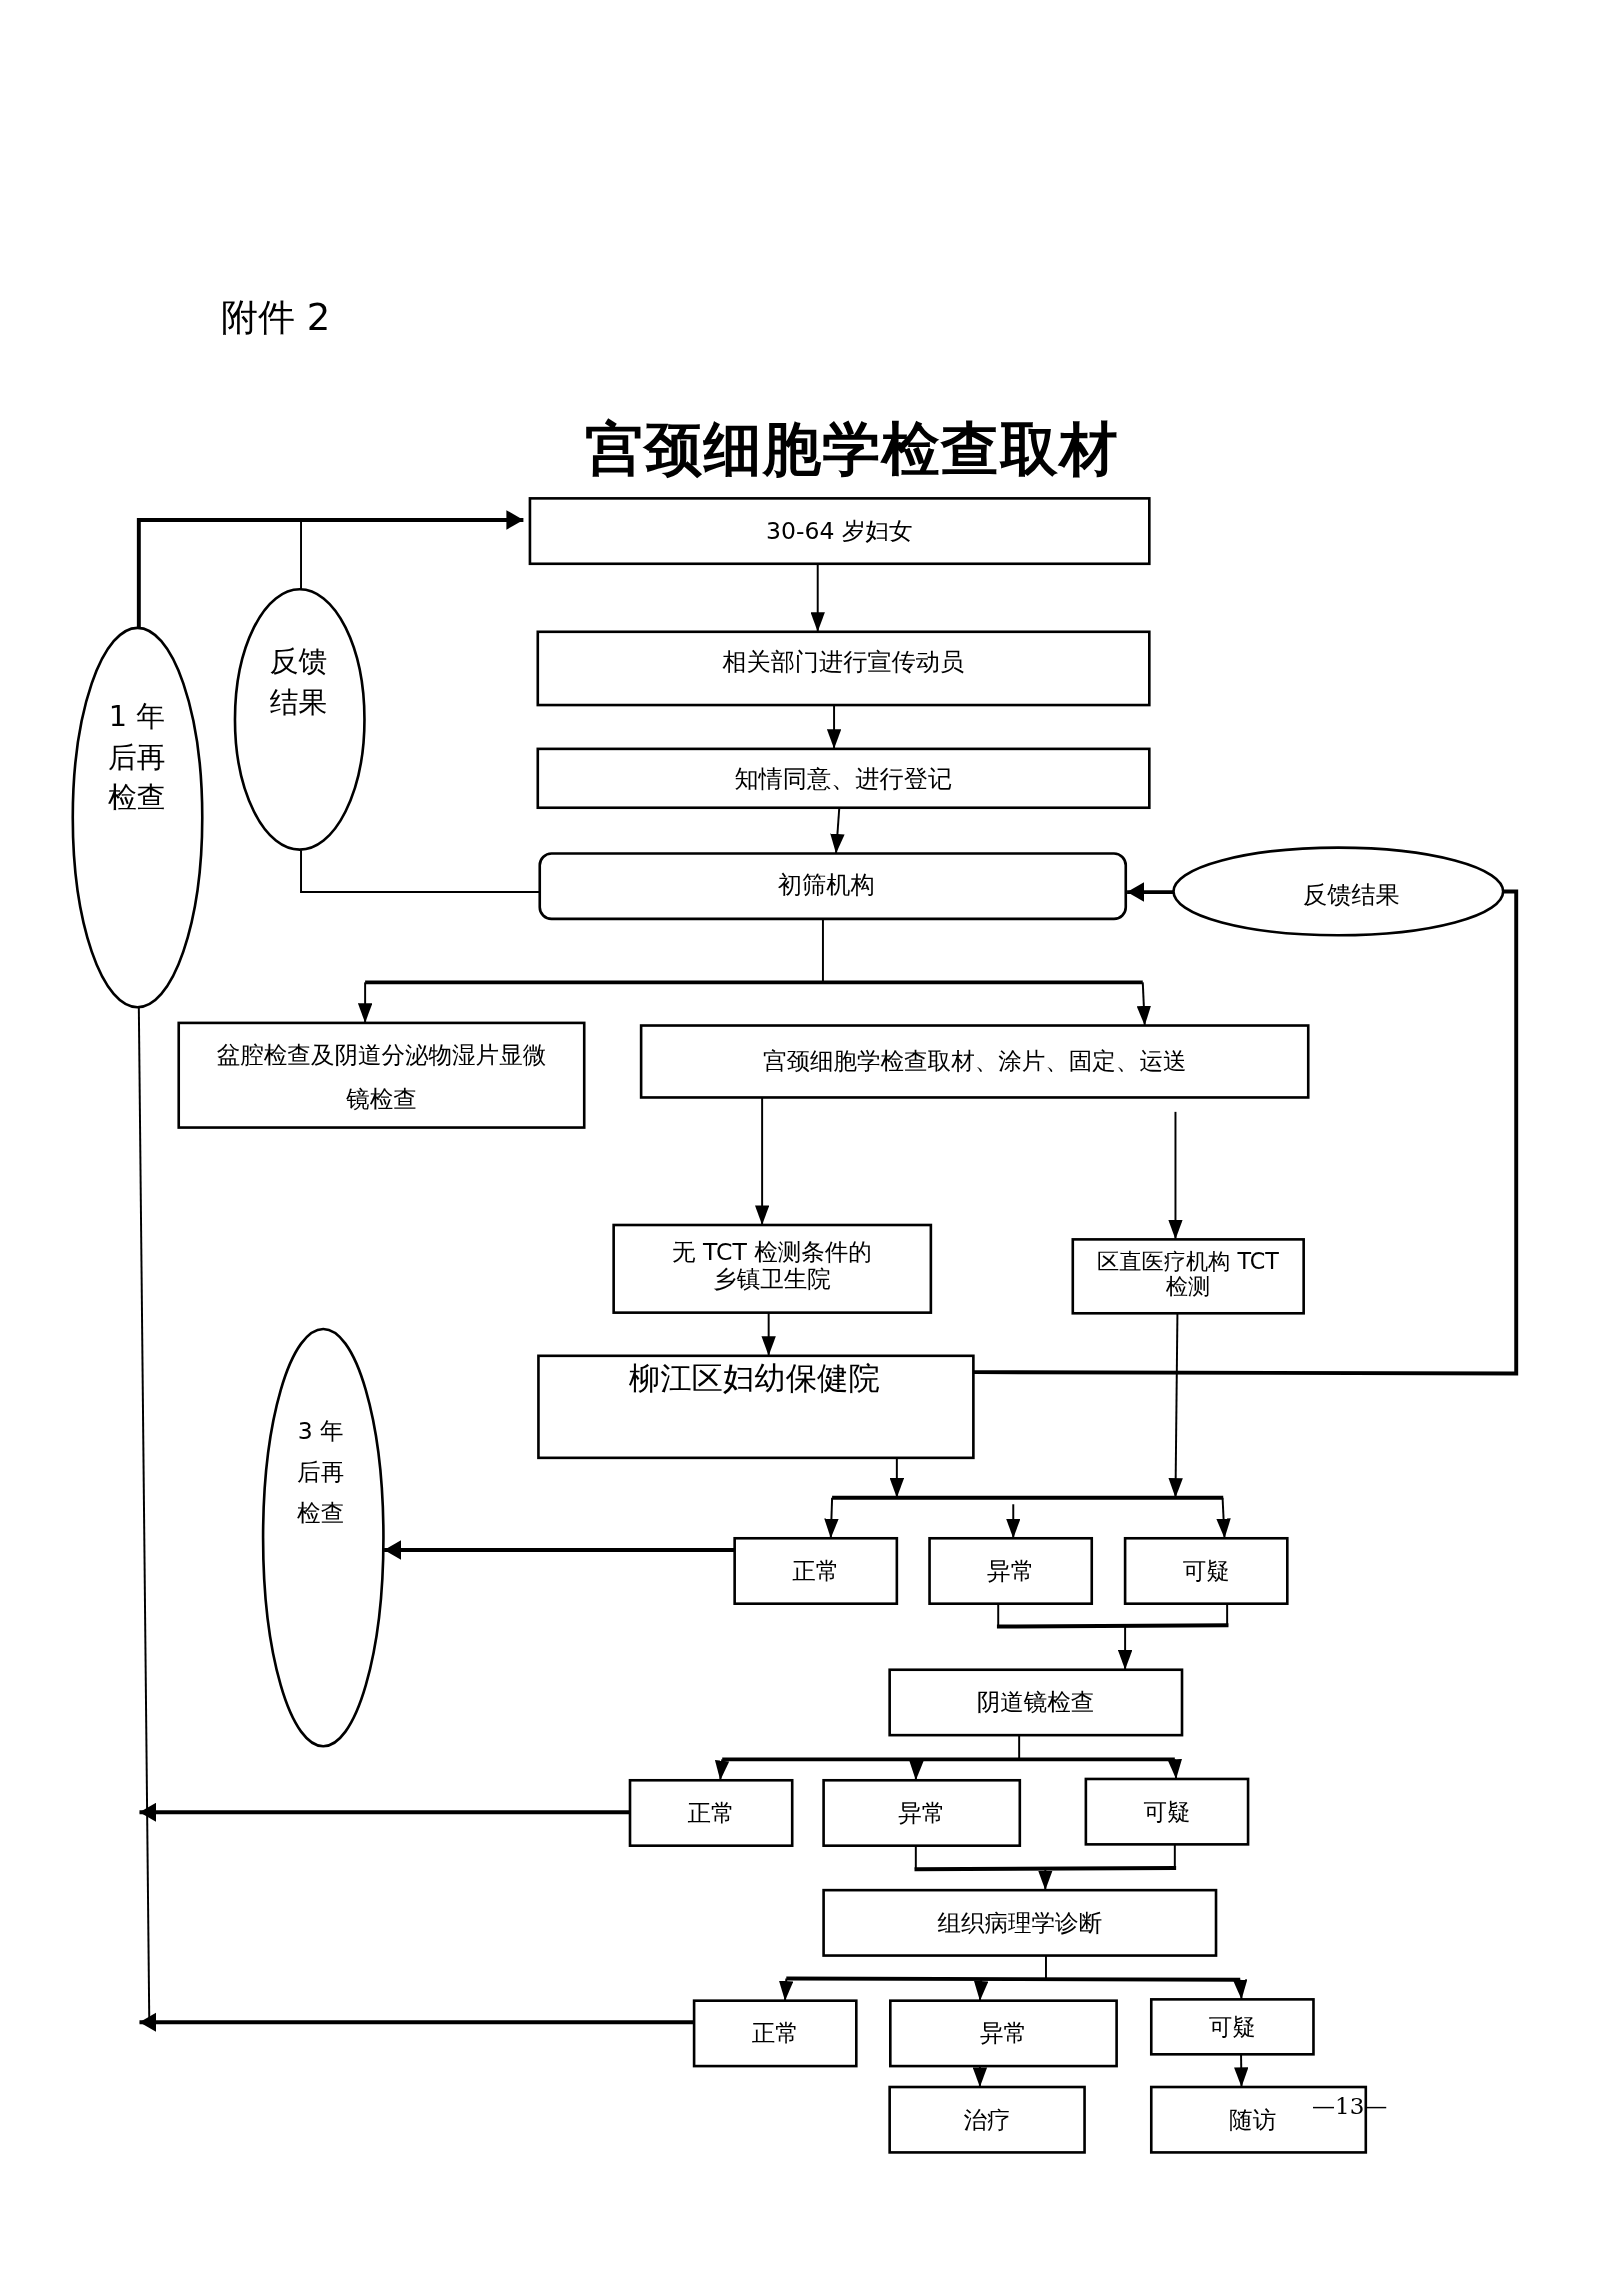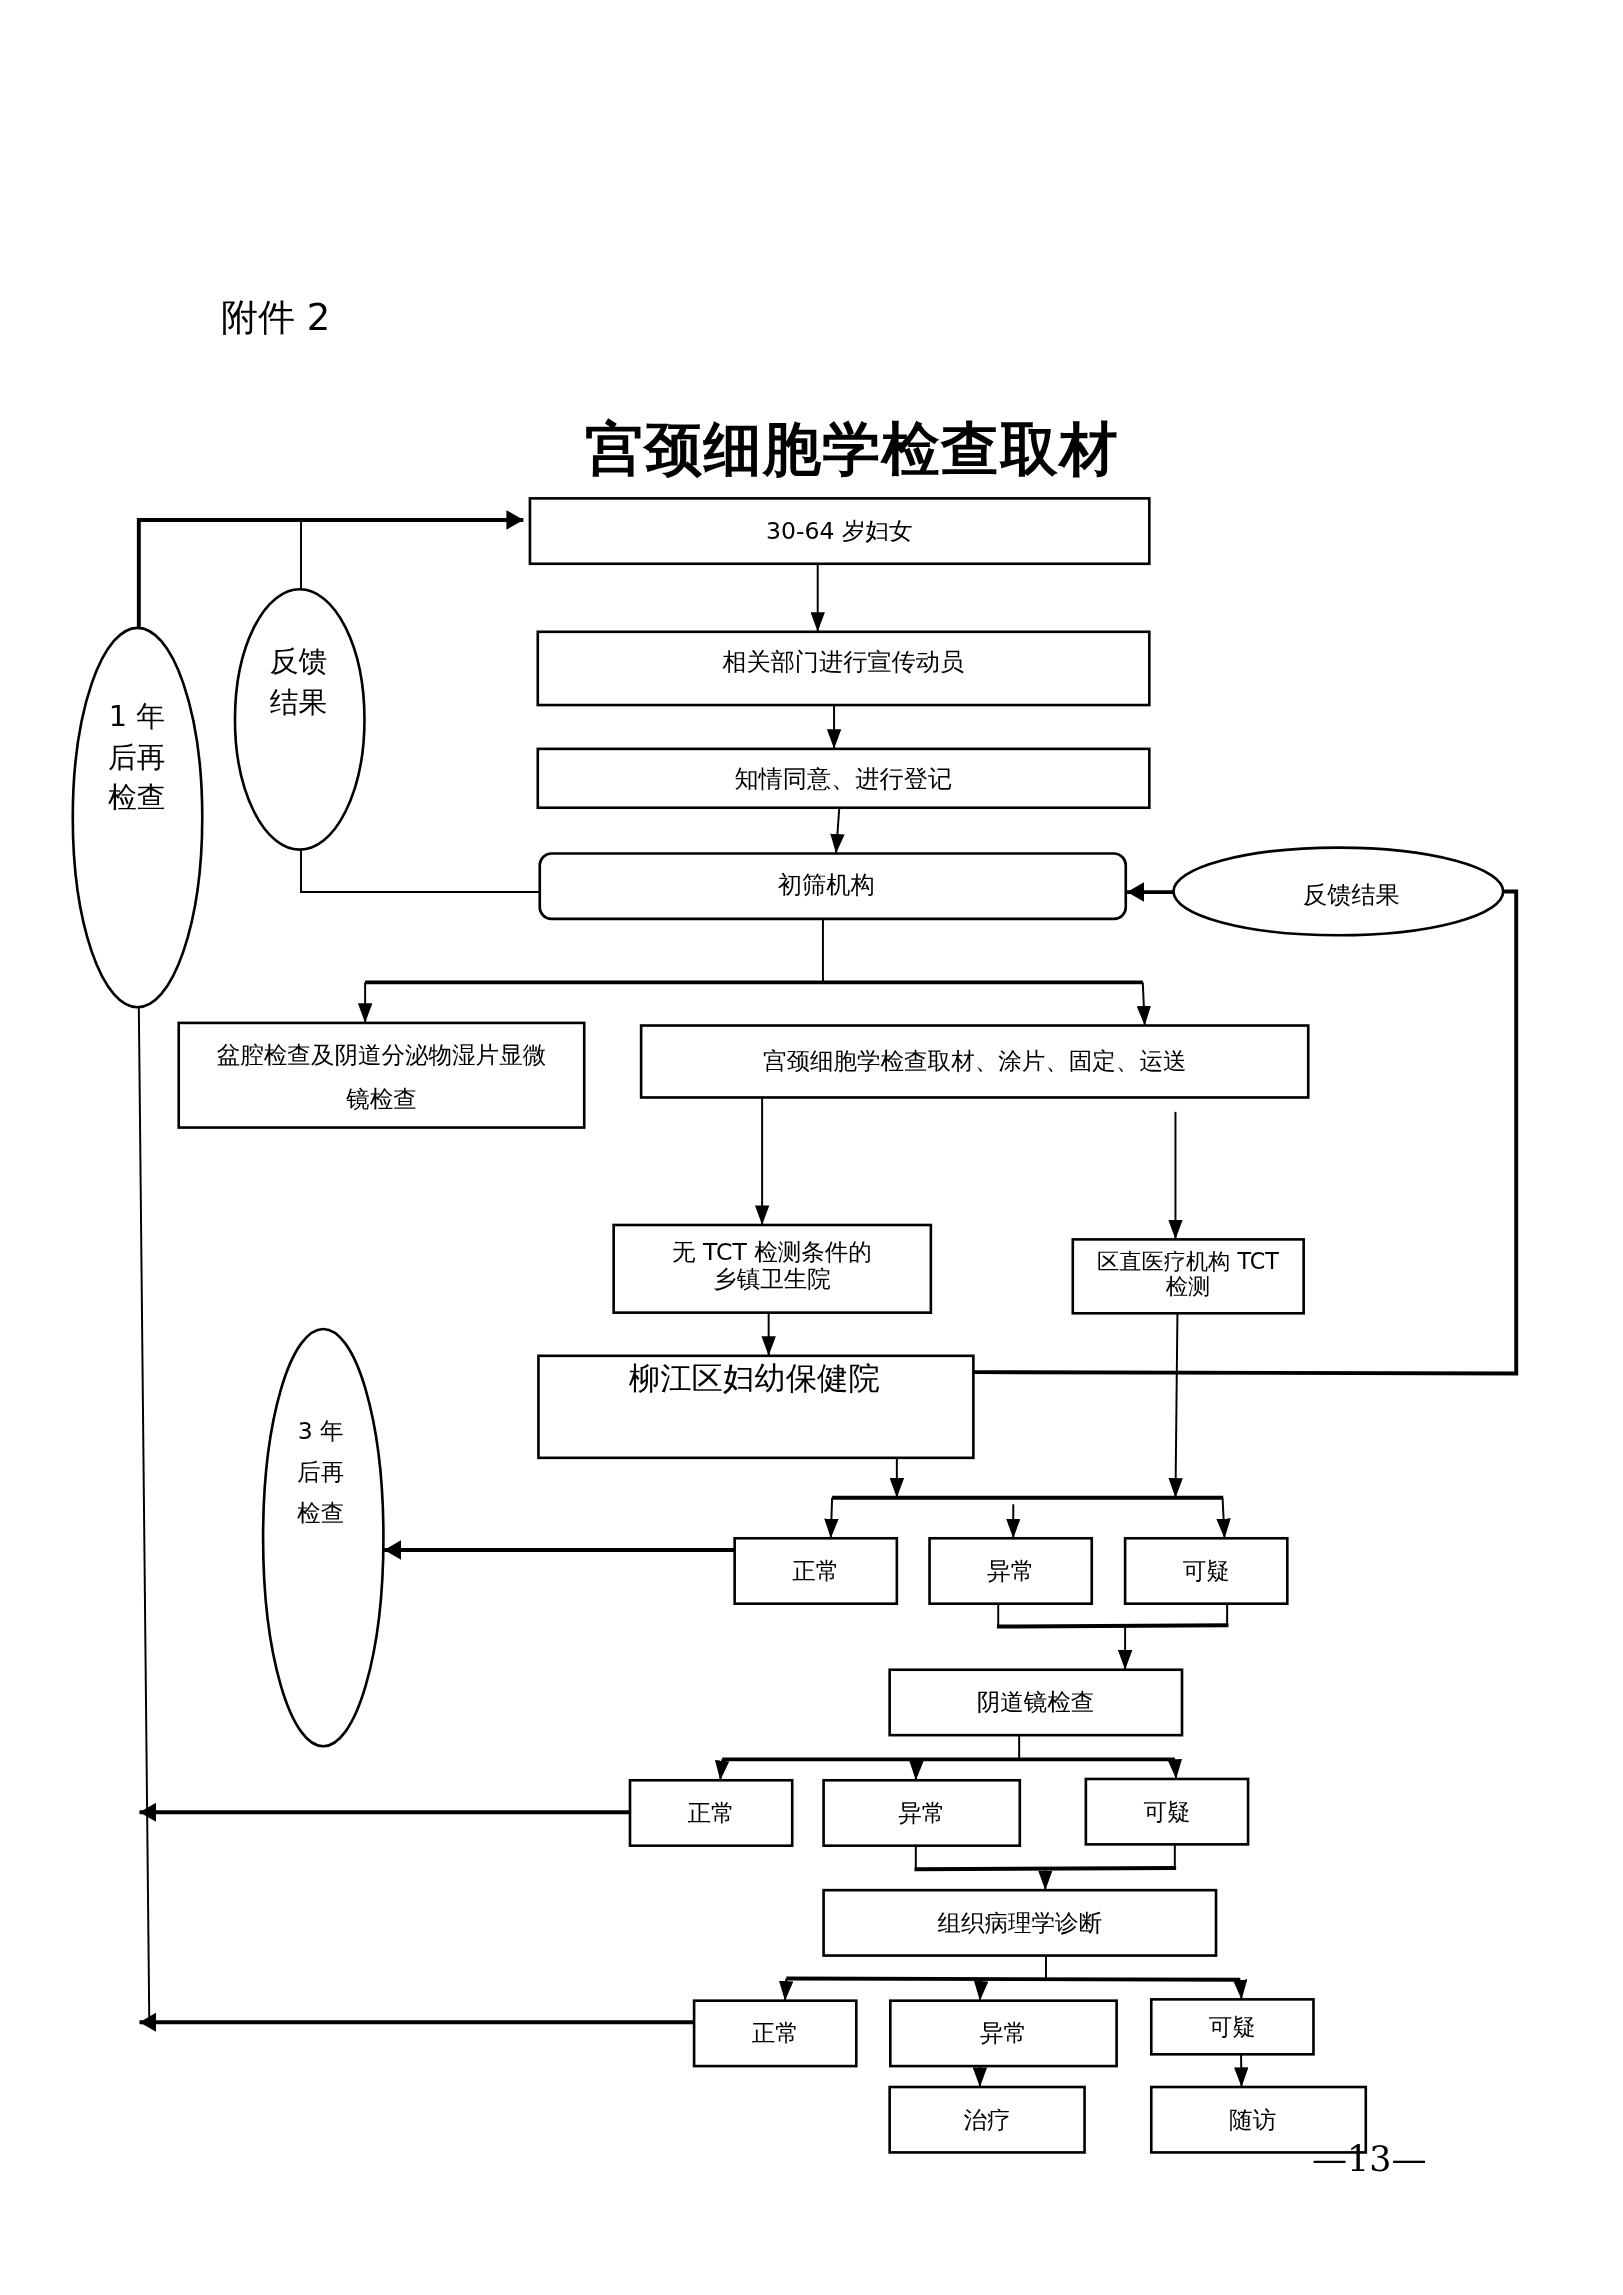--- a/index.html
+++ b/index.html
@@ -7,21 +7,21 @@
   #page { position: absolute; left: 0; top: 0; width: 1623px; height: 1988px; background: #ffffff; }
   svg#flow { position: absolute; left: 0; top: 0; }
   .box { fill: #ffffff; stroke: #000000; stroke-width: 4; }
   .ell { fill: #ffffff; stroke: #000000; stroke-width: 4; }
   .ln  { fill: none; stroke: #000000; stroke-width: 3; }
   .ln-thick { fill: none; stroke: #000000; stroke-width: 6; }
   .txt { font-family: "DejaVu Sans", sans-serif; fill: #000000; }
   .lbl { position: absolute; font-family: "DejaVu Sans", sans-serif; color: #000; white-space: nowrap; }
   #attachment-label { left: 221px; top: 293px; font-size: 37px; font-family: "DejaVu Sans", sans-serif; }
   #doc-title { left: 585px; top: 411px; font-size: 58px; font-weight: bold; font-family: "DejaVu Serif", serif; letter-spacing: 1.3px; }
-  #page-number { left: 1312px; top: 2093px; font-size: 35px; font-family: "DejaVu Serif", serif; margin-top: 46px; }
+  #page-number { left: 1312px; top: 2093px; font-size: 23px; font-family: "DejaVu Serif", serif; }
 </style>
 </head>
 <body>
 
 <div id="page">
   <div id="attachment-label" class="lbl">附件 2</div>
   <div id="doc-title" class="lbl">宫颈细胞学检查取材</div>
 
   <svg id="flow" width="1623" height="2295" viewBox="0 0 2481 3509" xmlns="http://www.w3.org/2000/svg">
     <defs>

